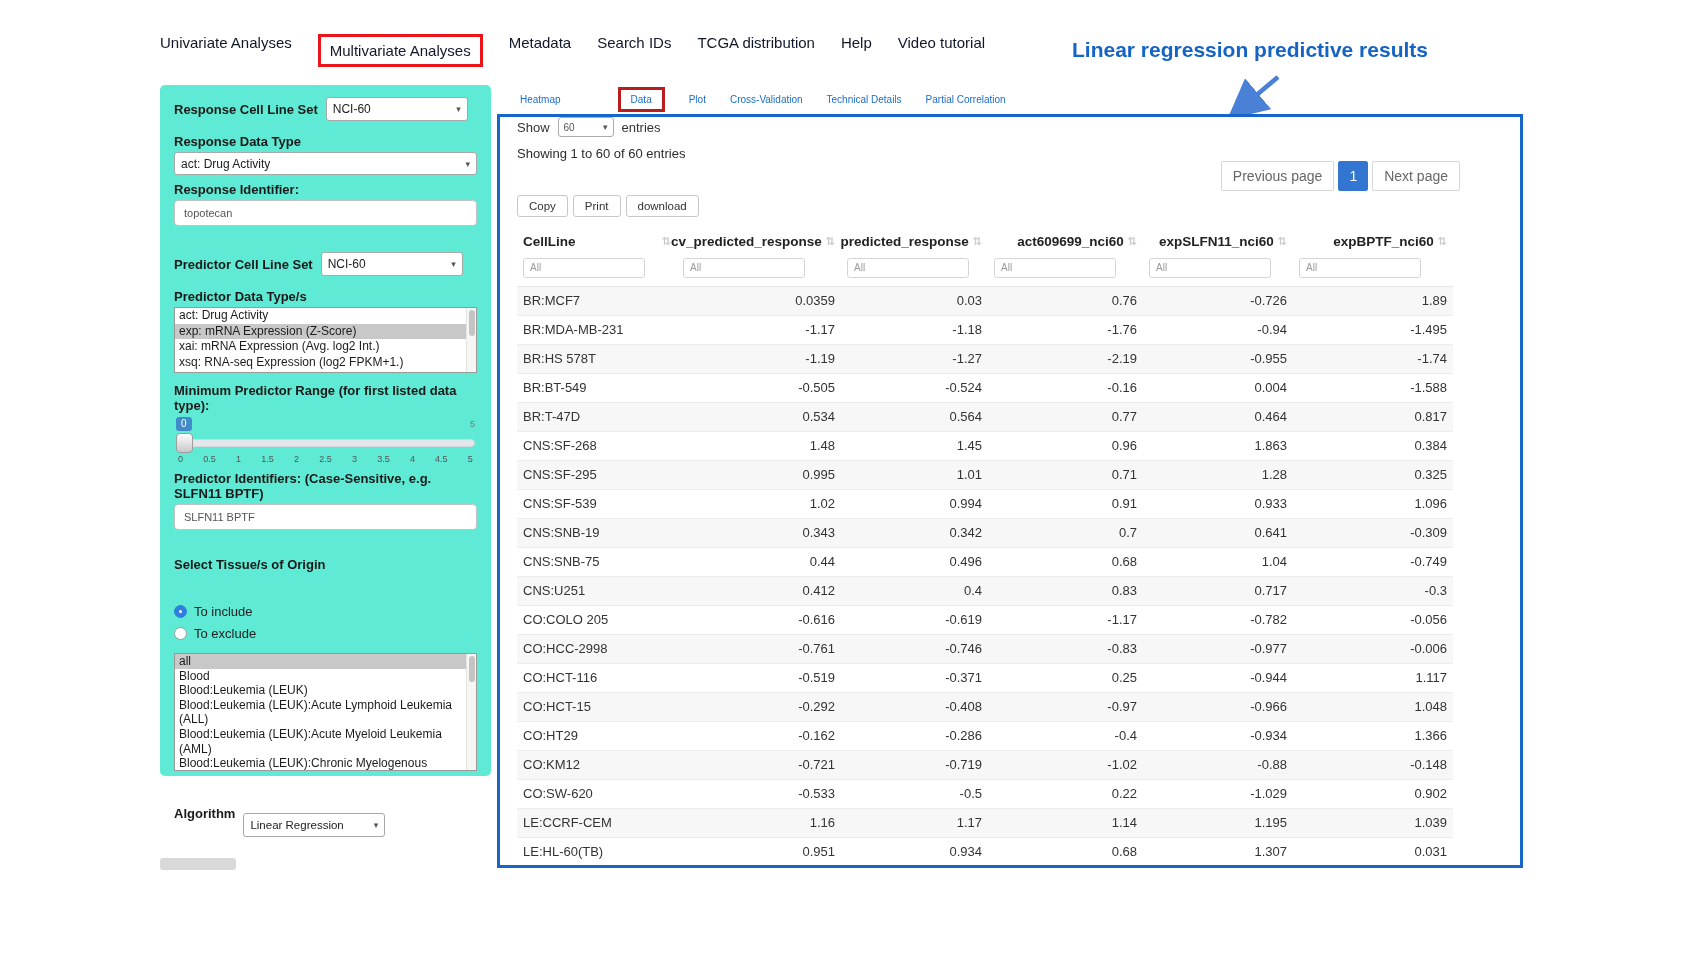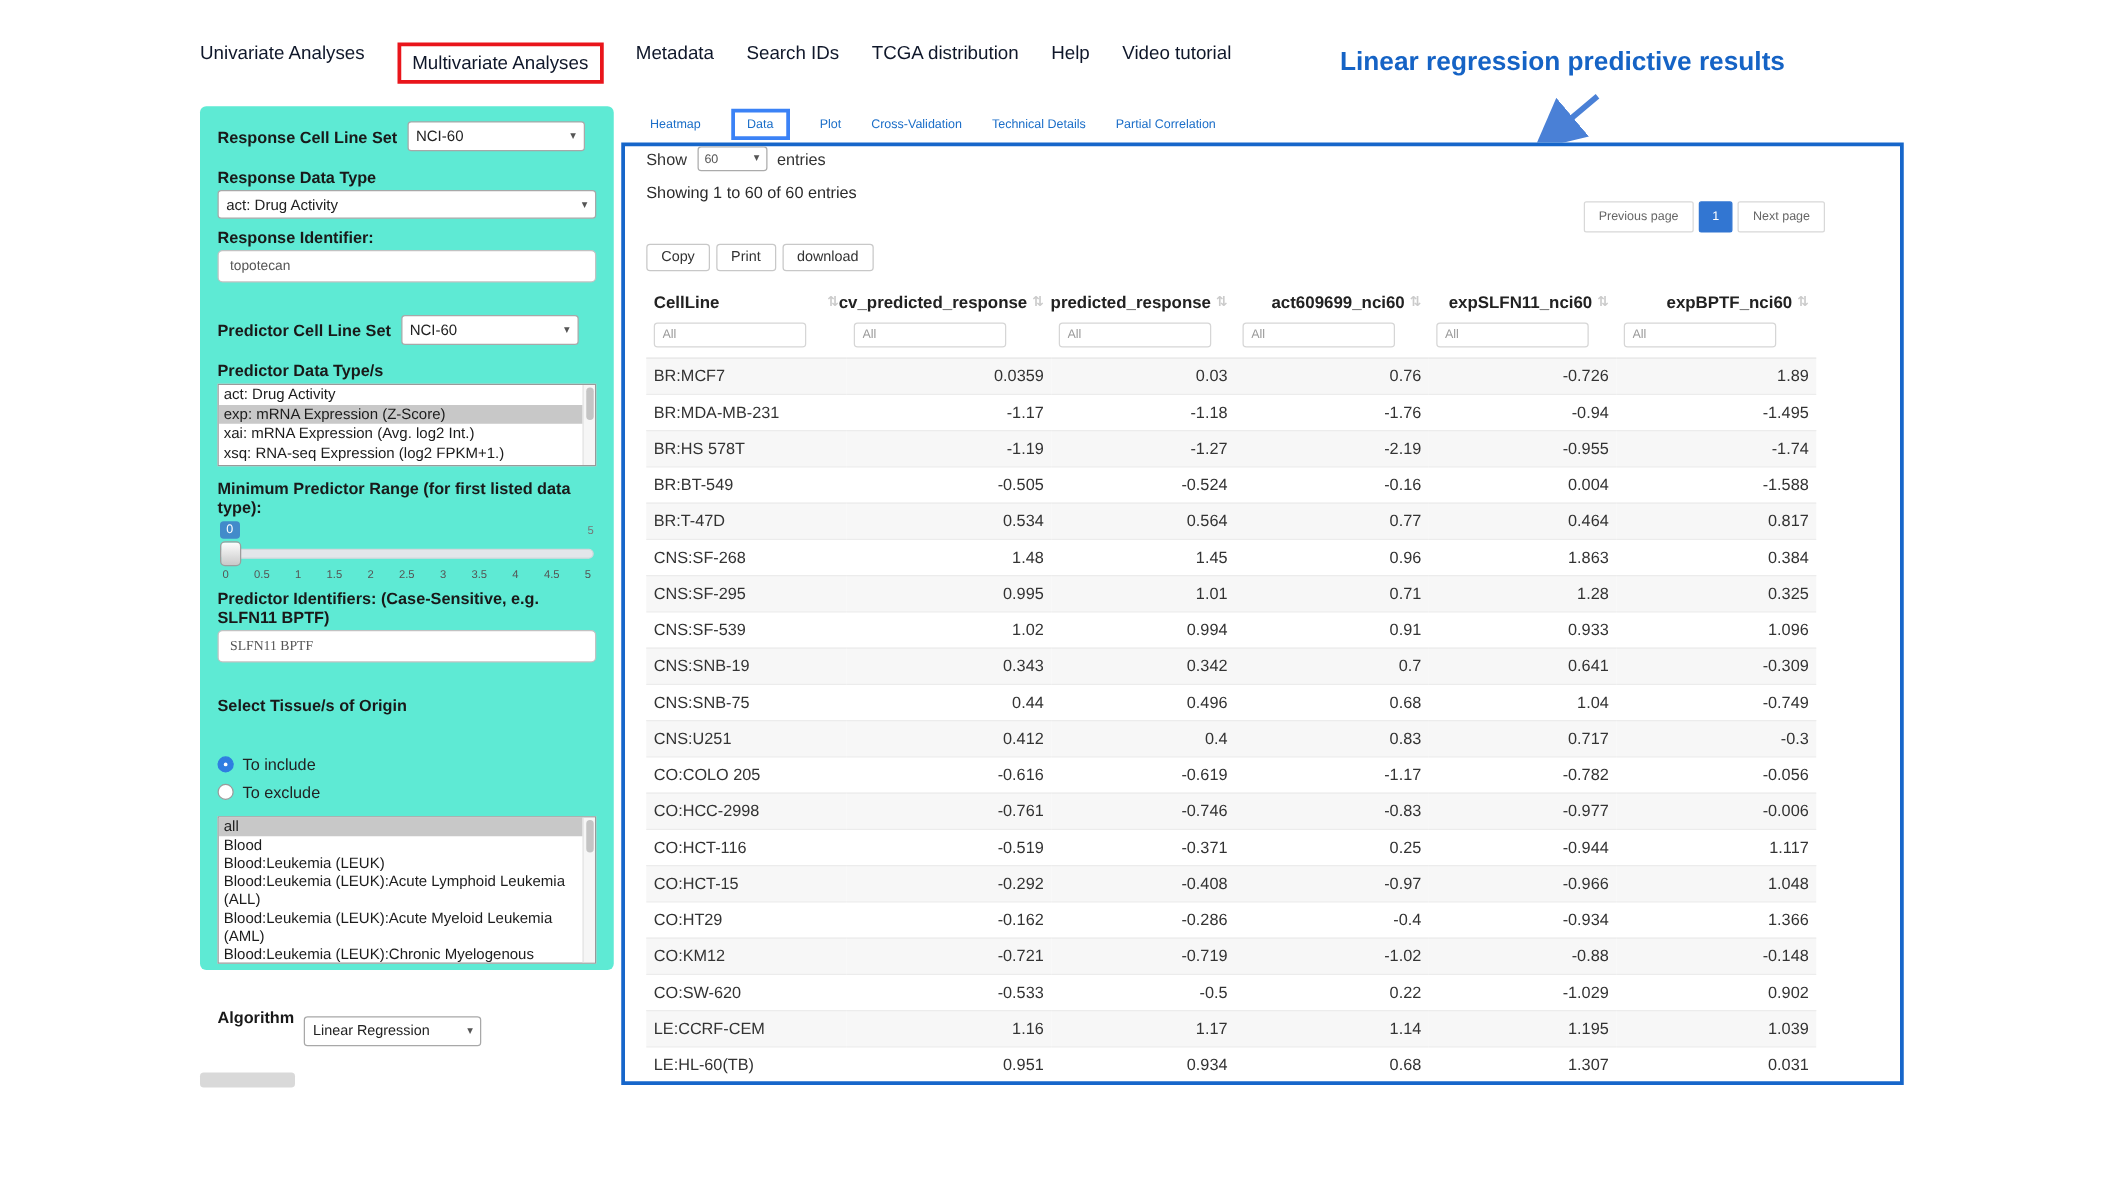--- a/index.html
+++ b/index.html
@@ -19,21 +19,21 @@
   .sidebar { position:absolute; left:160px; top:85px; width:331px; height:691px; background:#5eead4; border-radius:5px; padding:12px 14px; box-sizing:border-box; font-size:13px; color:#222; }
   .lbl { font-weight:bold; font-size:13px; color:#191919; }
   .inline-row { display:flex; align-items:center; gap:8px; margin-bottom:13px; }
   .select { display:inline-flex; align-items:center; justify-content:space-between; background:#fff; border:1px solid #a8a8a8; border-radius:3px; font-size:12px; color:#222; padding:0 6px; height:22px; cursor:pointer; }
   .select.sm { width:128px; }
   .select.full { width:100%; box-sizing:border-box; height:23px; margin:3px 0 7px; }
   .select.alg { width:128px; font-size:11.5px;margin-top:24px; }
   .caret { font-family:"DejaVu Sans", sans-serif; font-size:9px; color:#555; margin-left:6px; }
   .text-input { width:100%; box-sizing:border-box; height:26px; border:1px solid #c2c2c2; border-radius:4px; background:#fff; font-size:11px; color:#555; padding:0 9px; font-family:"Liberation Sans", sans-serif; }
   .mb-big { margin:3px 0 26px; }
-  .mb-mid { margin:3px 0 27px;font-family:Liberation Serif, serif; }
+  .mb-mid { margin:3px 0 27px; }
   .listbox { position:relative; margin:3px 0 10px; border:1px solid #9a9a9a; background:#fff; font-size:12px; overflow:hidden; }
   .listbox.predictors { height:64px; }
   .listbox.tissues { height:116px; margin-bottom:18px; }
   .list-option { padding:0 4px; line-height:15.5px; white-space:nowrap; overflow:hidden; color:#1c1c1c; cursor:default; }
   .listbox.tissues .list-option { white-space:normal; line-height:14.6px; }
   .list-option.selected { background:#c8c8c8; }
   .scrollbar { position:absolute; right:0; top:0; bottom:0; width:9px; background:#f6f6f6; border-left:1px solid #e3e3e3; z-index:3; }
   .scroll-thumb { position:absolute; right:1px; top:2px; width:6px; height:26px; background:#c4c4c4; border-radius:3px; }
   
   .slider { position:relative; height:50px; margin:4px 2px 4px; }
@@ -46,29 +46,29 @@
   .radio-row { display:flex; align-items:center; gap:7px; margin-bottom:7px; font-size:13px; color:#222; cursor:pointer; }
   .radio { width:13px; height:13px; border-radius:50%; border:1px solid #9b9b9b; background:#fff; position:relative; box-sizing:border-box; flex:0 0 auto; }
   .radio.checked { border-color:#2f7de1; background:#2f7de1; }
   .radio.checked::after { content:''; position:absolute; left:4px; top:4px; width:3px; height:3px; background:#fff; border-radius:50%; }
   .sec-label { margin:0 0 7px; }
   .radio-group { margin-bottom:12px;margin-top:32px; }
 
   
   .tabs { position:absolute; left:520px; top:84px; height:30px; display:flex; align-items:center; gap:24px; font-size:10px; color:#1b6ec8; }
   .tab { cursor:pointer; white-space:nowrap; }
-  .tab.highlighted { border:3px solid #3b82f6; padding:4px 10px; }
+  .tab.highlighted { border:3px solid #b91c1c; padding:4px 10px;margin-left:33px; }
 
   
   .content-box { position:absolute; left:497px; top:114px; width:1020px; height:748px; border:3px solid #1666ca; background:#fff; overflow:hidden; }
   .show-entries { position:absolute; top:0; left:17px; display:flex; align-items:center; gap:8px; font-size:13px; color:#333; }
   .mini-select { display:inline-flex; align-items:center; justify-content:space-between; width:44px; height:18px; border:1px solid #ababab; border-radius:3px; background:#fff; font-size:10px; color:#555; padding:0 5px; cursor:pointer; }
   .showing-text { position:absolute; top:29px; left:17px; font-size:13px; color:#2b2b2b; }
   .pagination { position:absolute; top:44px; right:60px; display:flex; }
-  .page-btn { border:1px solid #d8d8d8; background:#fff; color:#666; font-size:10px; padding:6px 11px; margin-left:4px; border-radius:2px; font-family:"Liberation Sans", sans-serif; cursor:pointer; }
+  .page-btn { border:1px solid #d8d8d8; background:#fff; color:#666; font-size:14px; padding:6px 11px; margin-left:4px; border-radius:2px; font-family:"Liberation Sans", sans-serif; cursor:pointer; }
   .page-btn.active { background:#3276d2; border-color:#3276d2; color:#fff; padding:6px 10px; }
   .export-buttons { position:absolute; top:78px; left:17px; display:flex; gap:5px; }
   .export-btn { border:1px solid #c8c8c8; background:#fff; font-size:11.5px; color:#333; padding:4px 11px; border-radius:3px; font-family:"Liberation Sans", sans-serif; cursor:pointer; }
 
   
   .data-table { position:absolute; top:108px; left:17px; width:936px; border-collapse:collapse; table-layout:fixed; }
   .data-table th { font-size:13.5px; font-weight:bold; color:#222; padding:9px 6px 6px; }
   .th-inner { display:flex; align-items:center; }
   .col-text .th-inner { justify-content:space-between; }
   .col-num .th-inner { justify-content:flex-end; gap:4px; }

